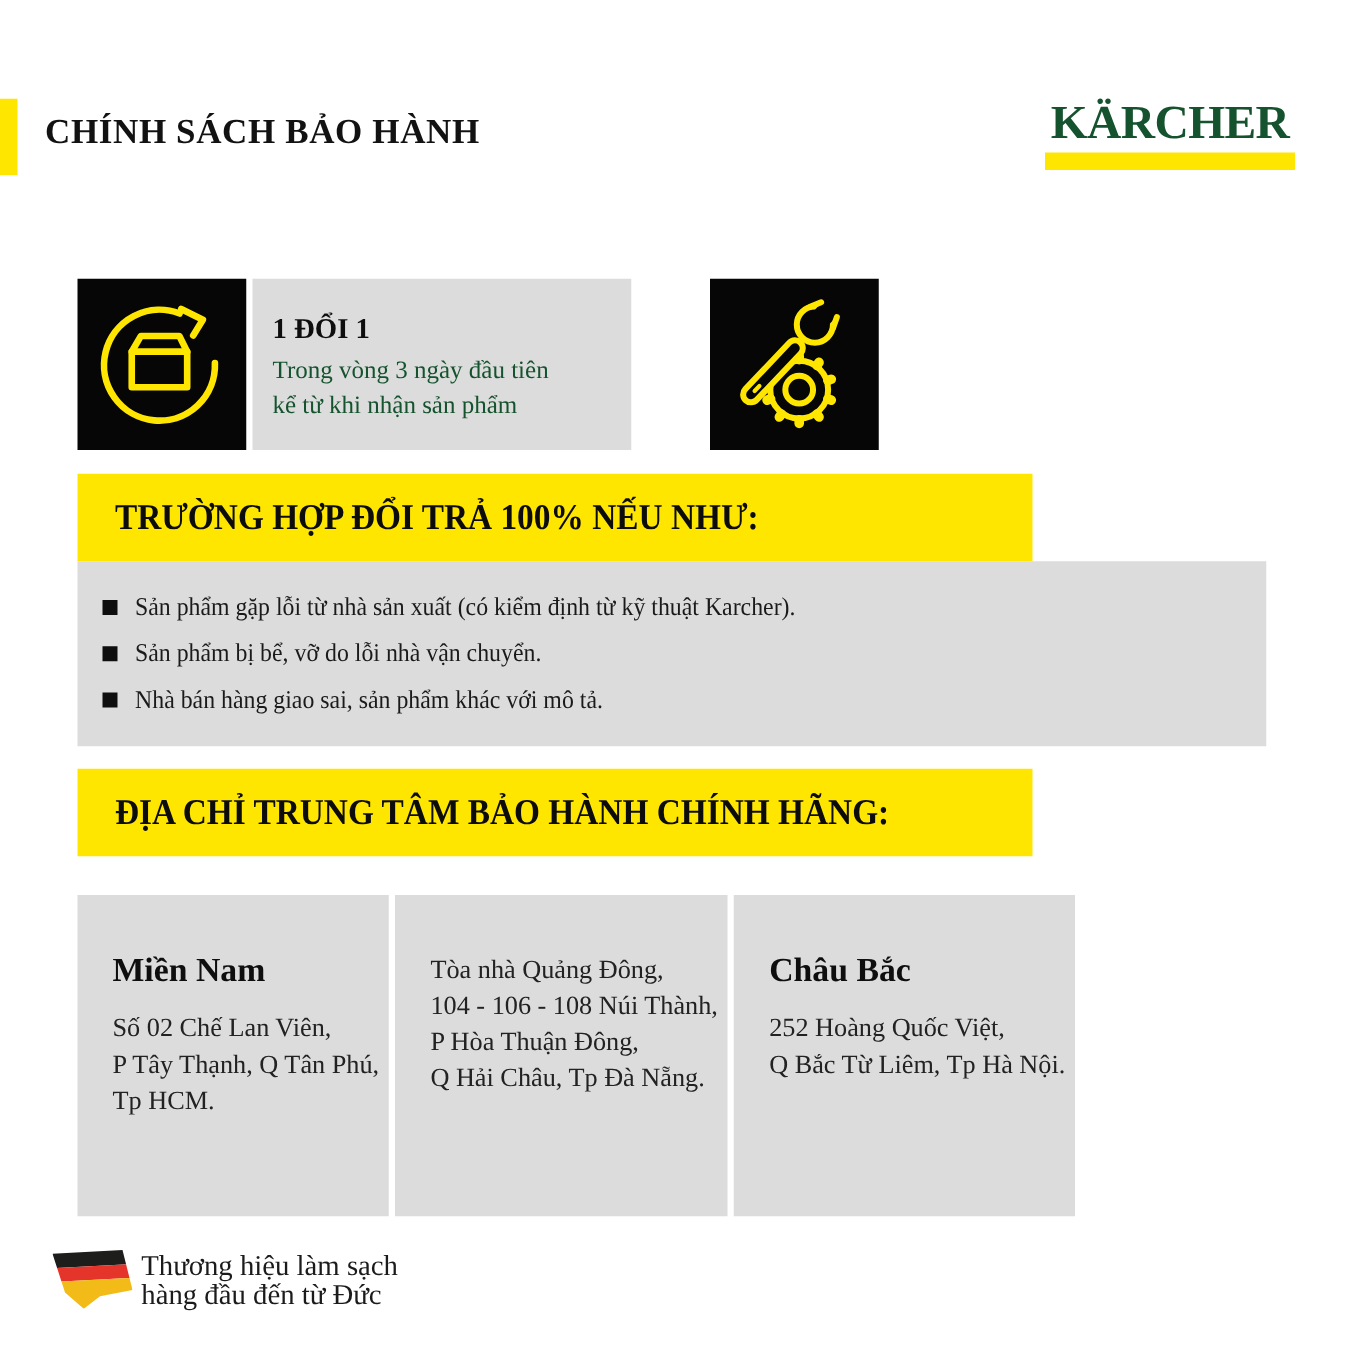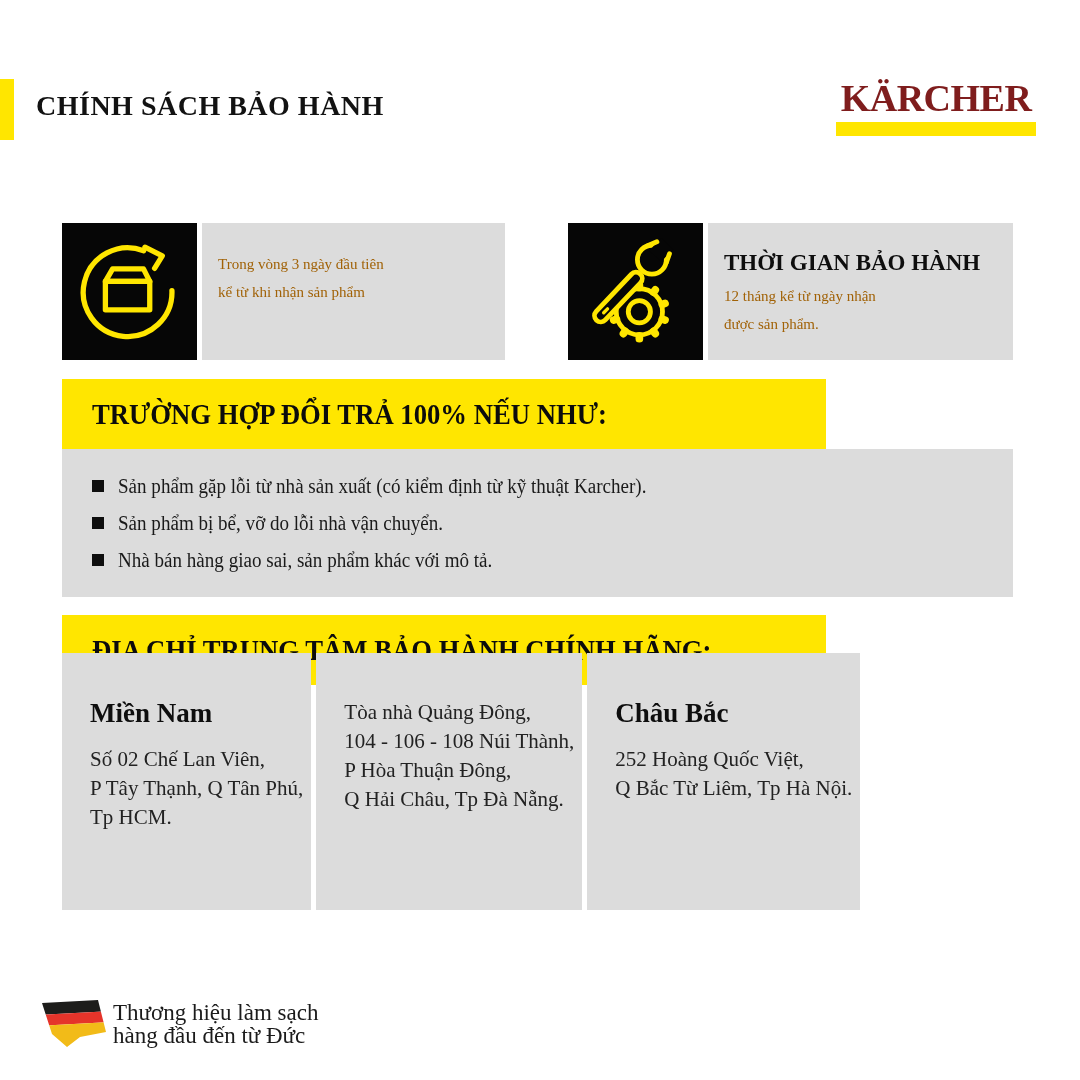--- a/index.html
+++ b/index.html
@@ -11,44 +11,44 @@
   *{margin:0;padding:0;box-sizing:border-box}
   html,body{background:#ffffff}
   .page{
     position:relative;width:1080px;height:1080px;background:#ffffff;
     font-family:Liberation Serif, serif;color:var(--ink);overflow:hidden;
   }
   
   .accent-bar{position:absolute;left:0;top:79px;width:14px;height:61px;background:var(--yellow)}
   .page-title{position:absolute;left:36px;top:90px;font-size:28px;font-weight:bold;letter-spacing:.5px;color:#121212;white-space:nowrap}
   .logo{position:absolute;left:836px;top:80px;width:200px}
-  .logo-text{display:block;font-size:38px;font-weight:bold;letter-spacing:-.5px;line-height:37px;color:#7f1d1d;text-align:center;white-space:nowrap}
+  .logo-text{display:block;font-size:38px;font-weight:bold;letter-spacing:-.5px;line-height:37px;color:#14532d;text-align:center;white-space:nowrap}
   .logo-bar{height:14px;background:var(--yellow);margin-top:5px}
   
   .tile{position:absolute;top:223px;width:135px;height:137px;background:var(--tile-black)}
   .tile svg{width:100%;height:100%;display:block}
   .tile-1{left:62px}
   .tile-2{left:568px}
   .card-text{position:absolute;top:223px;height:137px;background:var(--panel-gray);padding:27px 10px 0 16px}
   .card-text-1{left:202px;width:303px}
   .card-text-2{left:708px;width:305px}
   .card-title{font-size:23px;font-weight:bold;color:#0e0e0e;margin-bottom:6px;white-space:nowrap}
-  .card-line{display:block;font-size:15px;line-height:28px;color:#a16207;white-space:nowrap}
+  .card-line{display:block;font-size:20px;line-height:28px;color:#14532d;white-space:nowrap}
   
   .banner{position:absolute;left:62px;width:764px;height:70px;background:var(--yellow);display:flex;align-items:center;padding-left:30px}
   .banner-1{top:379px}
   .banner-2{top:615px}
   .banner-text{font-size:29px;font-weight:bold;color:#0c0c0c;white-space:nowrap;transform:scaleX(.92);transform-origin:left center;letter-spacing:0}
   
-  .list-box{position:absolute;left:62px;top:449px;width:951px;height:148px;background:var(--panel-gray);padding:26px 20px 0 30px}
+  .list-box{position:absolute;left:62px;top:449px;width:951px;height:148px;background:var(--panel-gray);padding:26px 20px 0 20px}
   .list-item{display:flex;align-items:center;margin-bottom:15px;height:22px}
   .bullet{width:12px;height:12px;background:#0e0e0e;margin-right:14px;flex:none}
   .list-text{font-size:20.5px;color:#1a1a1a;white-space:nowrap;transform:scaleX(.93);transform-origin:left center}
   
-  .cols{position:absolute;left:62px;top:653px;width:788px;height:257px;display:flex;gap:5px}
+  .cols{position:absolute;left:62px;top:716px;width:788px;height:257px;display:flex;gap:5px}
   .col{flex:1;background:var(--panel-gray);padding:45px 8px 0 28px}
   .col-title{font-size:27px;font-weight:bold;color:#0e0e0e;margin-bottom:16px;white-space:nowrap}
   .col-line{display:block;font-size:21px;line-height:29px;color:#222222;white-space:nowrap}
   
   .flag{position:absolute;left:36px;top:993px;width:74px;height:60px}
   .flag svg{width:100%;height:100%;display:block}
   .tagline{position:absolute;left:113px;top:1001px}
   .tagline-line{display:block;font-size:23px;line-height:23px;color:#1b1b1b;white-space:nowrap}
 </style>
 </head>
@@ -65,20 +65,21 @@
 
   <div class="tile tile-1">
     <svg viewBox="0 0 140 140" aria-hidden="true">
       <path d="M 84.7 27.8 A 46 46 0 1 0 114 69" fill="none" stroke="#FFE600" stroke-width="5.5" stroke-linecap="round"></path>
       <polyline points="86,24 104,33 96,46" fill="none" stroke="#FFE600" stroke-width="5.5" stroke-linecap="round" stroke-linejoin="round"></polyline>
       <polygon points="45,59.5 52.5,46.5 84.5,46.5 91,59.5" fill="#060606" stroke="#FFE600" stroke-width="5.5" stroke-linejoin="round"></polygon>
       <rect x="45" y="59.5" width="46" height="29.5" fill="#060606" stroke="#FFE600" stroke-width="5.5" stroke-linejoin="round"></rect>
     </svg>
   </div>
   <div class="card-text card-text-1">
+    <div class="card-title">1 ĐỔI 1</div>
     <span class="card-line">Trong vòng 3 ngày đầu tiên</span>
     <span class="card-line">kể từ khi nhận sản phẩm</span>
   </div>
 
   <div class="tile tile-2">
     <svg viewBox="0 0 140 140" aria-hidden="true">
       <g transform="translate(74,91)">
         <g fill="#FFE600">
           <rect x="-4" y="-32" width="8" height="11" rx="4"></rect>
           <rect x="-4" y="-32" width="8" height="11" rx="4" transform="rotate(36)"></rect>
@@ -98,25 +99,20 @@
         <rect x="-6.5" y="-6.5" width="66" height="13" rx="6.5" fill="#060606" stroke="#FFE600" stroke-width="5"></rect>
       </g>
       <circle cx="87" cy="37" r="15" fill="#060606" stroke="#FFE600" stroke-width="5"></circle>
       <g transform="translate(87,37) rotate(-46.5)">
         <rect x="5" y="-8.5" width="18" height="17" fill="#060606"></rect>
         <path d="M8,-13 L17,-9" stroke="#FFE600" stroke-width="5" stroke-linecap="round"></path>
         <path d="M8,13 L17,9" stroke="#FFE600" stroke-width="5" stroke-linecap="round"></path>
       </g>
       <path d="M37,92 L41,88" stroke="#FFE600" stroke-width="3.5" stroke-linecap="round"></path>
     </svg>
-  </div>
-  <div class="card-text card-text-2">
-    <div class="card-title">THỜI GIAN BẢO HÀNH</div>
-    <span class="card-line">12 tháng kể từ ngày nhận</span>
-    <span class="card-line">được sản phẩm.</span>
   </div>
 
   <div class="banner banner-1">
     <span class="banner-text">TRƯỜNG HỢP ĐỔI TRẢ 100% NẾU NHƯ:</span>
   </div>
   <div class="list-box">
     <div class="list-item">
       <span class="bullet"></span>
       <span class="list-text">Sản phẩm gặp lỗi từ nhà sản xuất (có kiểm định từ kỹ thuật Karcher).</span>
     </div>

